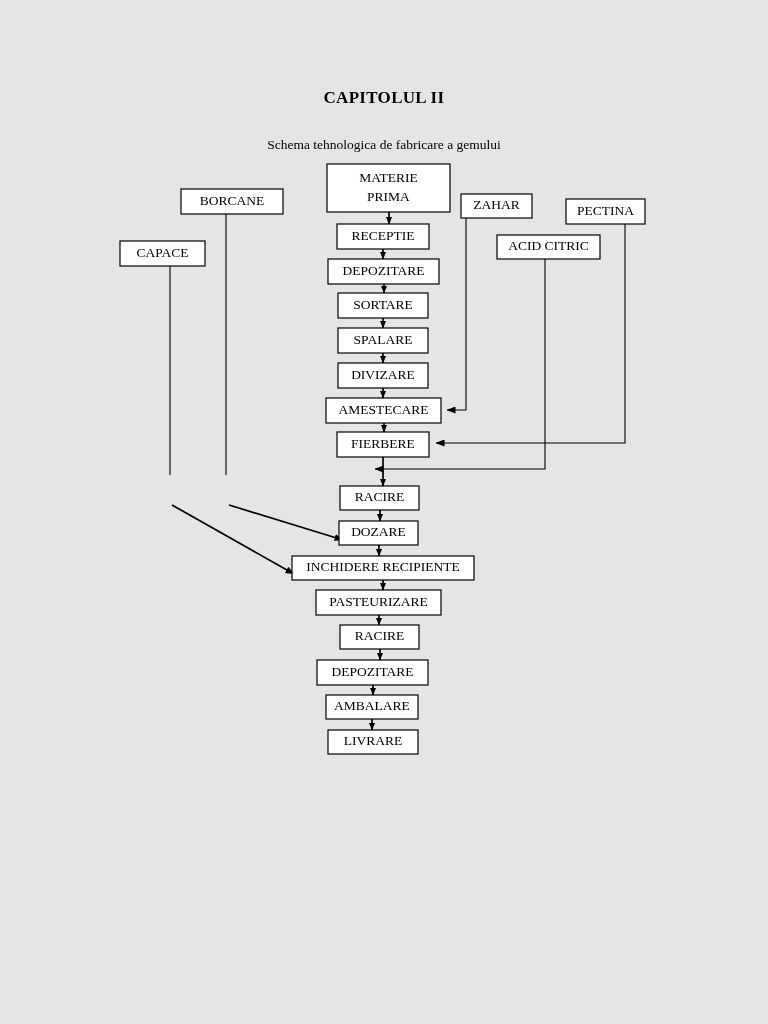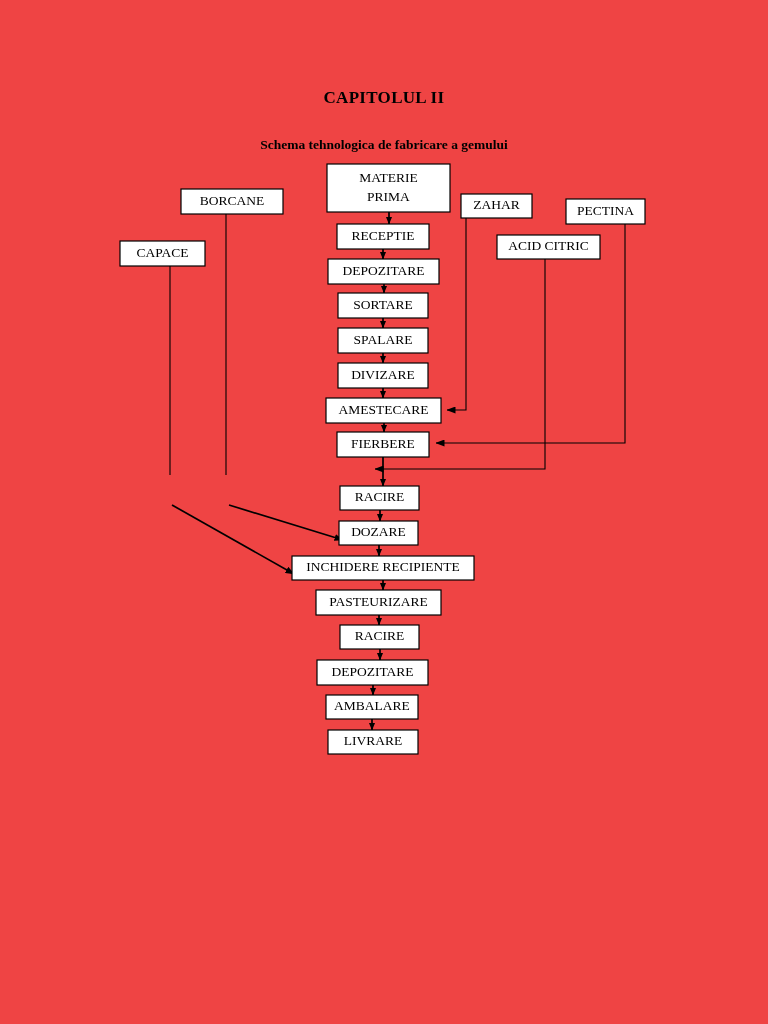--- a/index.html
+++ b/index.html
@@ -12,40 +12,40 @@
     height: 1024px;
     position: relative;
     font-family: "Liberation Serif", "DejaVu Serif", serif;
     color: #000000;
     overflow: hidden;
   }
   #page {
     position: relative;
     width: 768px;
     height: 1024px;
-    background: #ef4444;
+    background: #e5e5e5;
   }
   .doc-title {
     position: absolute;
     left: 0;
     top: 88px;
     width: 768px;
     text-align: center;
     font-size: 17px;
     font-weight: bold;
     letter-spacing: 0.3px;
   }
   .doc-subtitle {
     position: absolute;
     left: 0;
     top: 137px;
     width: 768px;
     text-align: center;
     font-size: 13.5px;
-    font-weight: bold;
+    font-weight: normal;
   }
   #flow {
     position: absolute;
     left: 0;
     top: 0;
     width: 768px;
     height: 1024px;
   }
   .node-rect {
     fill: #ffffff;

